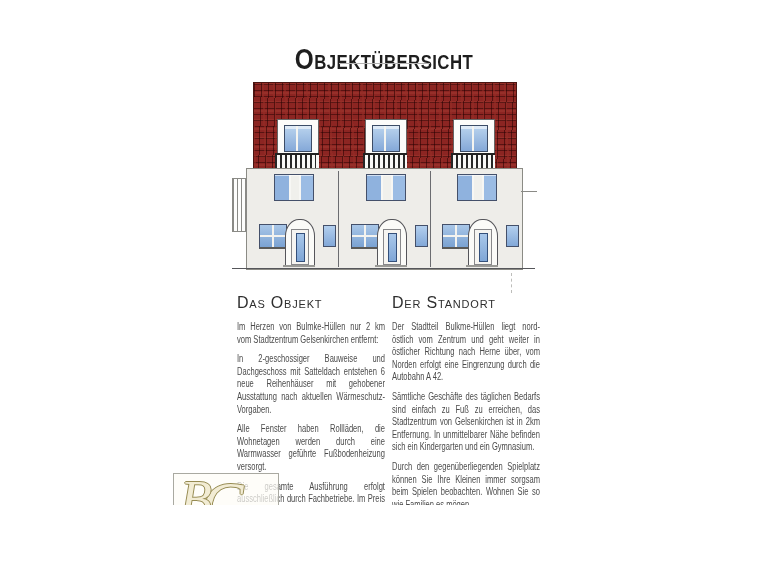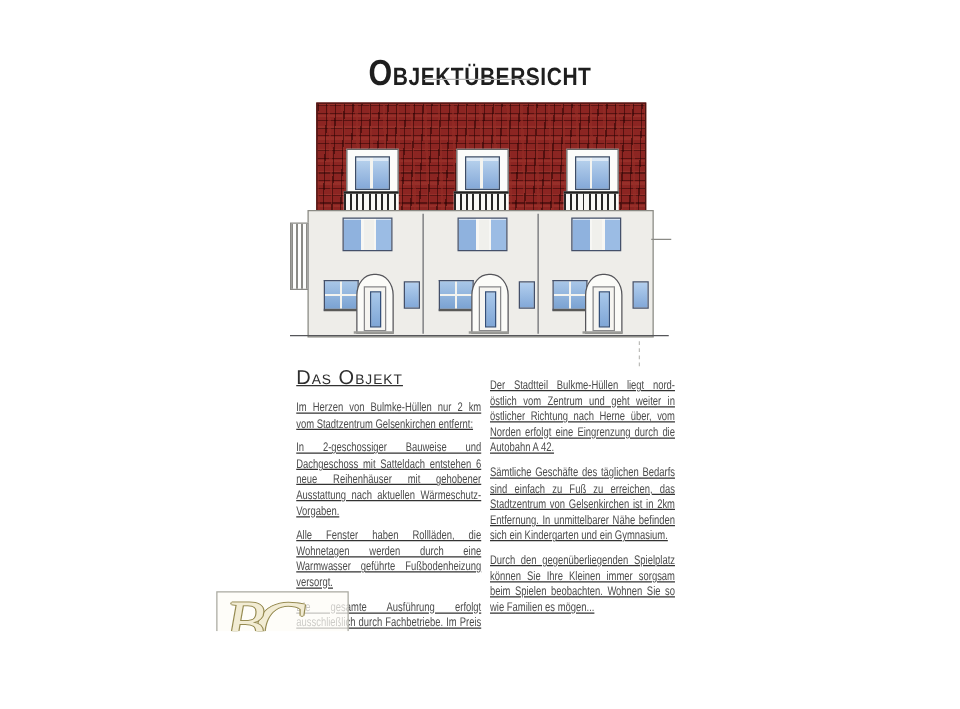--- a/index.html
+++ b/index.html
@@ -80,21 +80,21 @@
   .ground-line{position:absolute;left:2px;top:188px;width:303px;height:1px;background:#55565a;}
   .ladder{
     position:absolute;left:2px;top:98px;width:13px;height:52px;background:#fdfdfc;
     background-image:repeating-linear-gradient(90deg,#8a8a86 0 1px,transparent 1px 4px);
     border:1px solid #8a8a86;
   }
   .right-tick{position:absolute;left:291px;top:111px;width:16px;height:1px;background:#8a8a86;}
   .dashed-tick{position:absolute;left:281px;top:193px;width:1px;height:20px;border-left:1px dashed #9a9a96;opacity:.65;}
 
   
-  .col{position:absolute;top:294px;width:160px;text-decoration:underline;}
+  .col{position:absolute;top:294px;width:160px;}
   .col-left{left:237px;}
   .col-right{left:392px;}
   .col h2{
     margin:0;font-size:16px;font-weight:400;font-variant:small-caps;
     letter-spacing:.8px;color:#2e2e2e;
   }
   .paras{
     margin-top:9px;width:196px;transform:scaleX(.755);transform-origin:0 0;
     font-size:10px;line-height:12.6px;color:#4b4b4b;text-align:justify;
   }
@@ -198,20 +198,21 @@
     <h2>Das Objekt</h2>
     <div class="paras">
       <p>Im Herzen von Bulmke-Hüllen nur 2 km vom Stadtzentrum Gelsenkirchen entfernt:</p>
       <p>In 2-geschossiger Bauweise und Dachgeschoss mit Satteldach entstehen 6 neue Reihenhäuser mit gehobener Ausstattung nach aktuellen Wärmeschutz-Vorgaben.</p>
       <p>Alle Fenster haben Rollläden, die Wohnetagen werden durch eine Warmwasser geführte Fußbodenheizung versorgt.</p>
       <p>Die gesamte Ausführung erfolgt ausschließlich durch Fachbetriebe. Im Preis mit inbegriffen sind sämtliche Innenarbeiten mit Ausnahme der Bodenbeläge in den Wohnräumen und den Maler- und Lackierarbeiten.</p>
     </div>
   </div>
 
   <div class="col col-right">
+    <h2>Der Standort</h2>
     <div class="paras">
       <p>Der Stadtteil Bulkme-Hüllen liegt nord-östlich vom Zentrum und geht weiter in östlicher Richtung nach Herne über, vom Norden erfolgt eine Eingrenzung durch die Autobahn A 42.</p>
       <p>Sämtliche Geschäfte des täglichen Bedarfs sind einfach zu Fuß zu erreichen, das Stadtzentrum von Gelsenkirchen ist in 2km Entfernung. In unmittelbarer Nähe befinden sich ein Kindergarten und ein Gymnasium.</p>
       <p>Durch den gegenüberliegenden Spielplatz können Sie Ihre Kleinen immer sorgsam beim Spielen beobachten. Wohnen Sie so wie Familien es mögen...</p>
     </div>
   </div>
 
   <div class="logo-box">
     <div class="logo-skyline"></div>
     <span class="mono mono-c">C</span>

